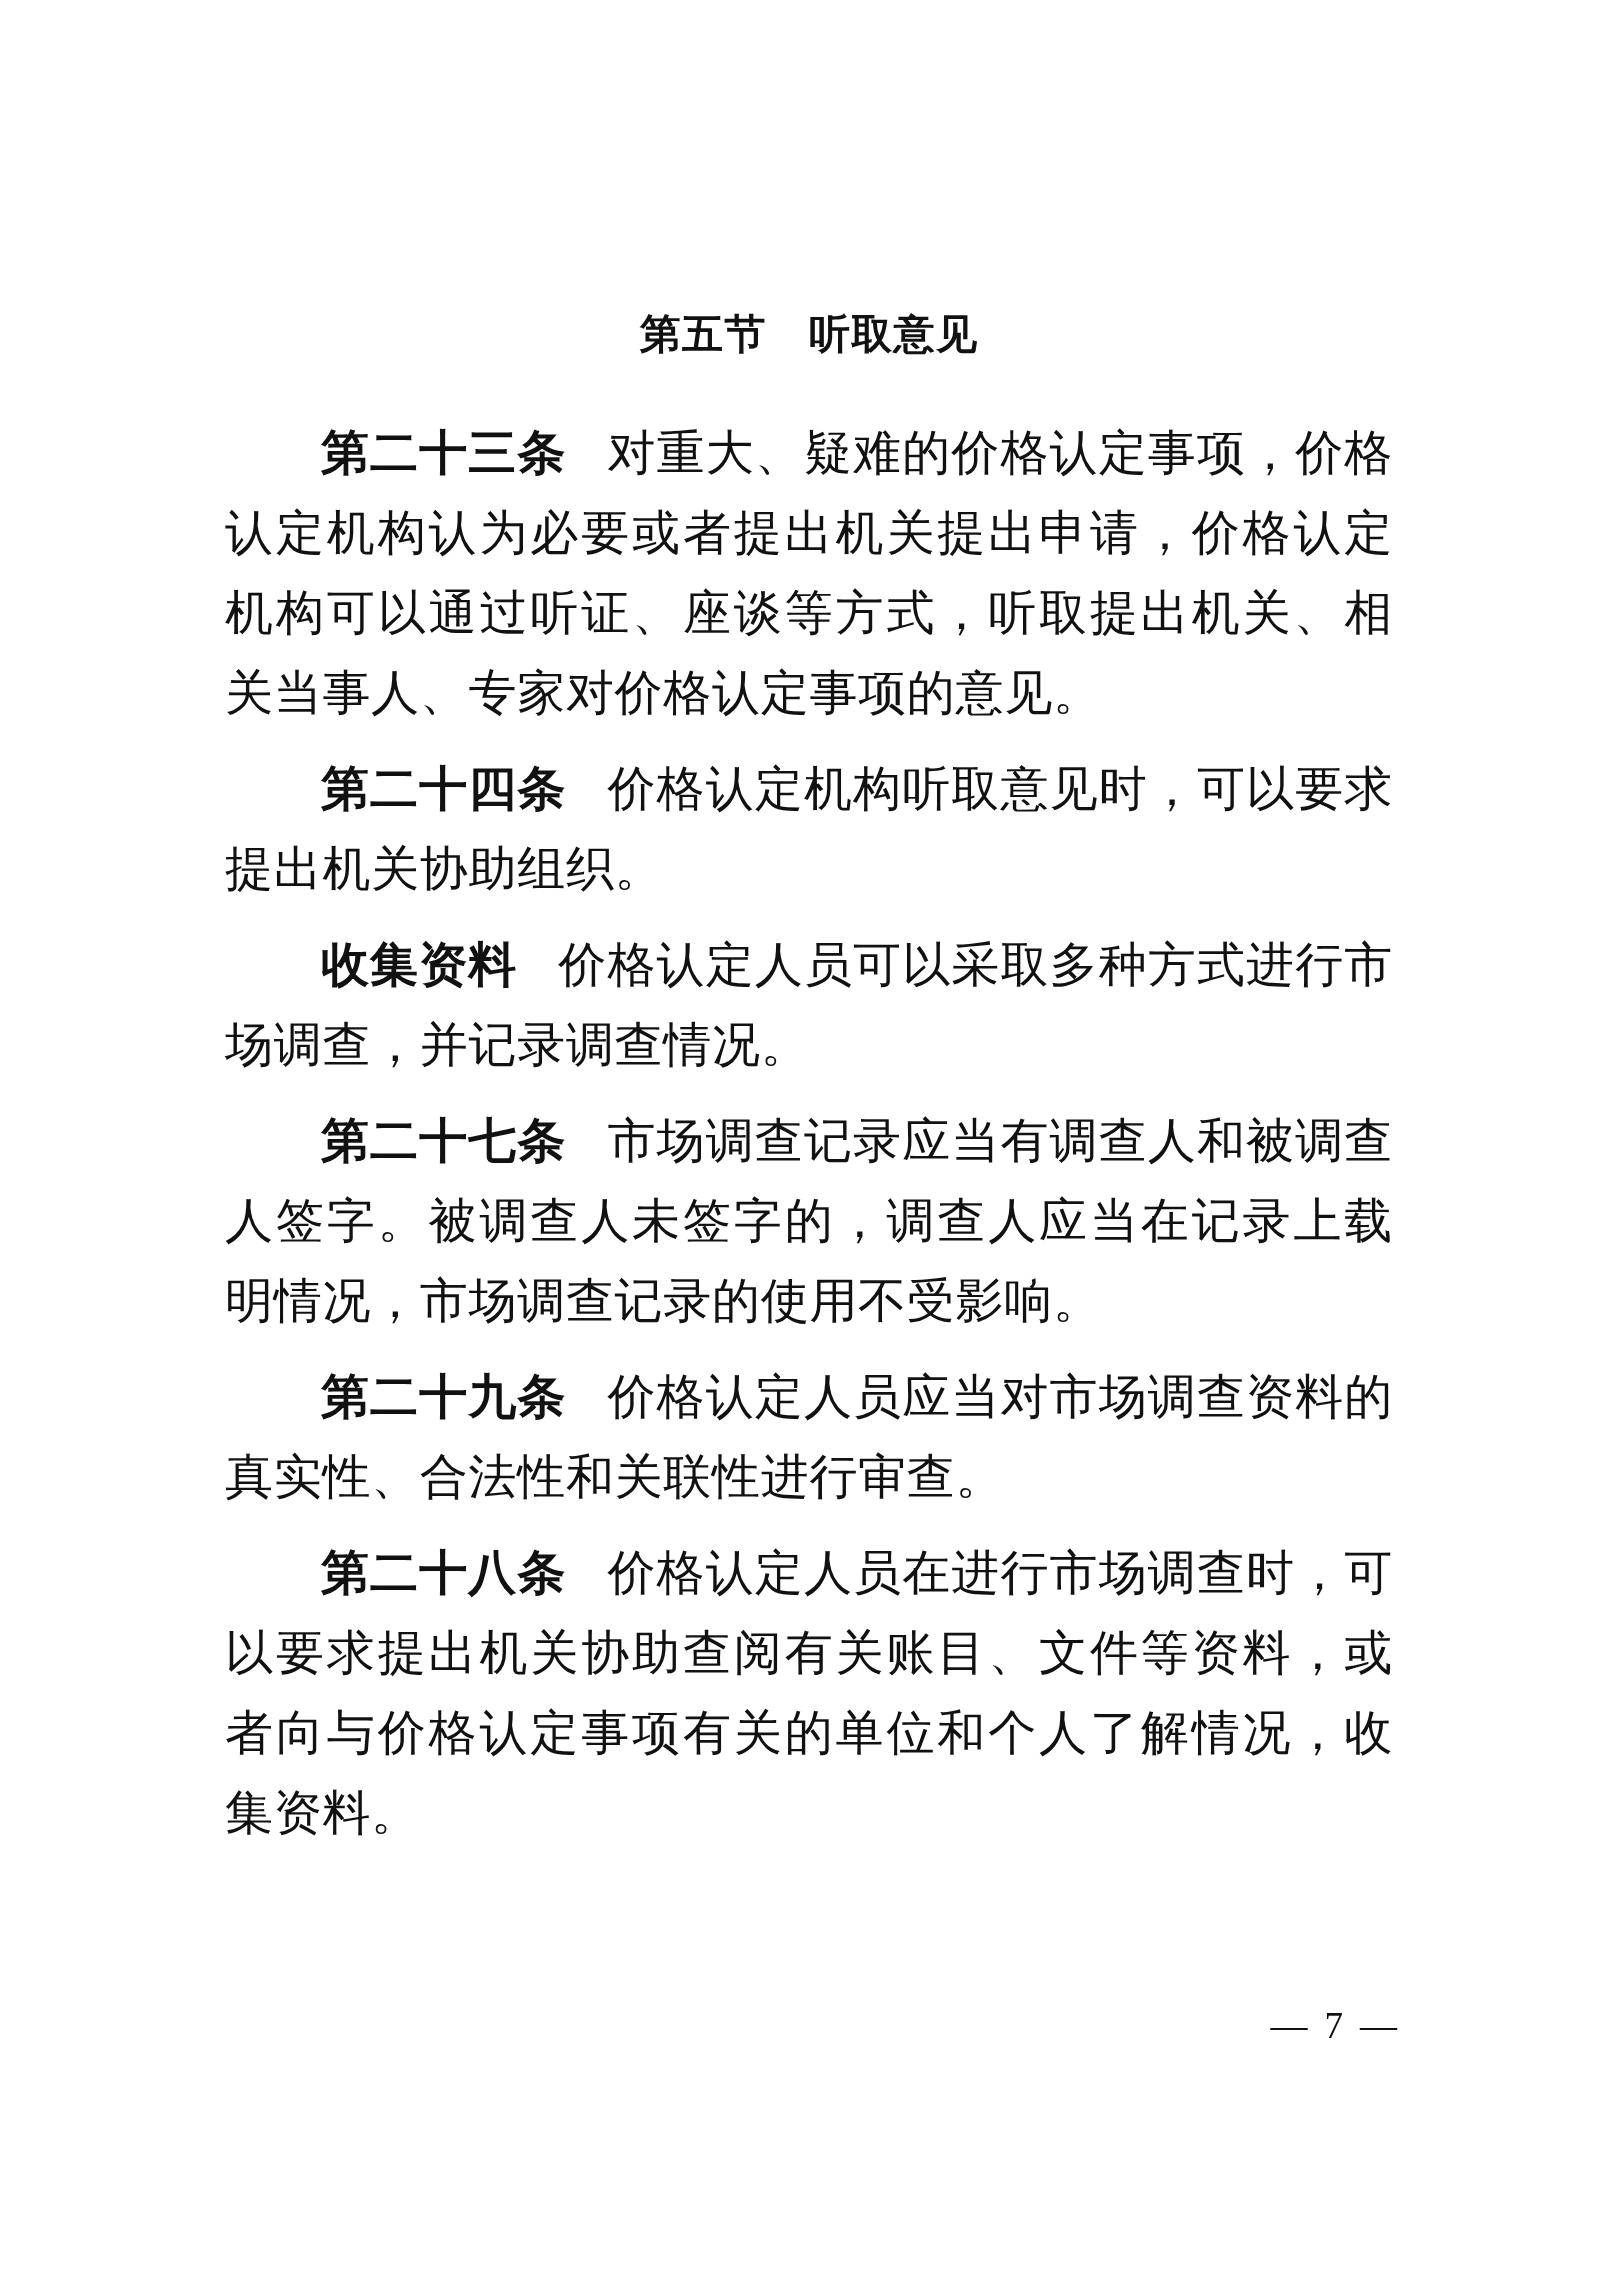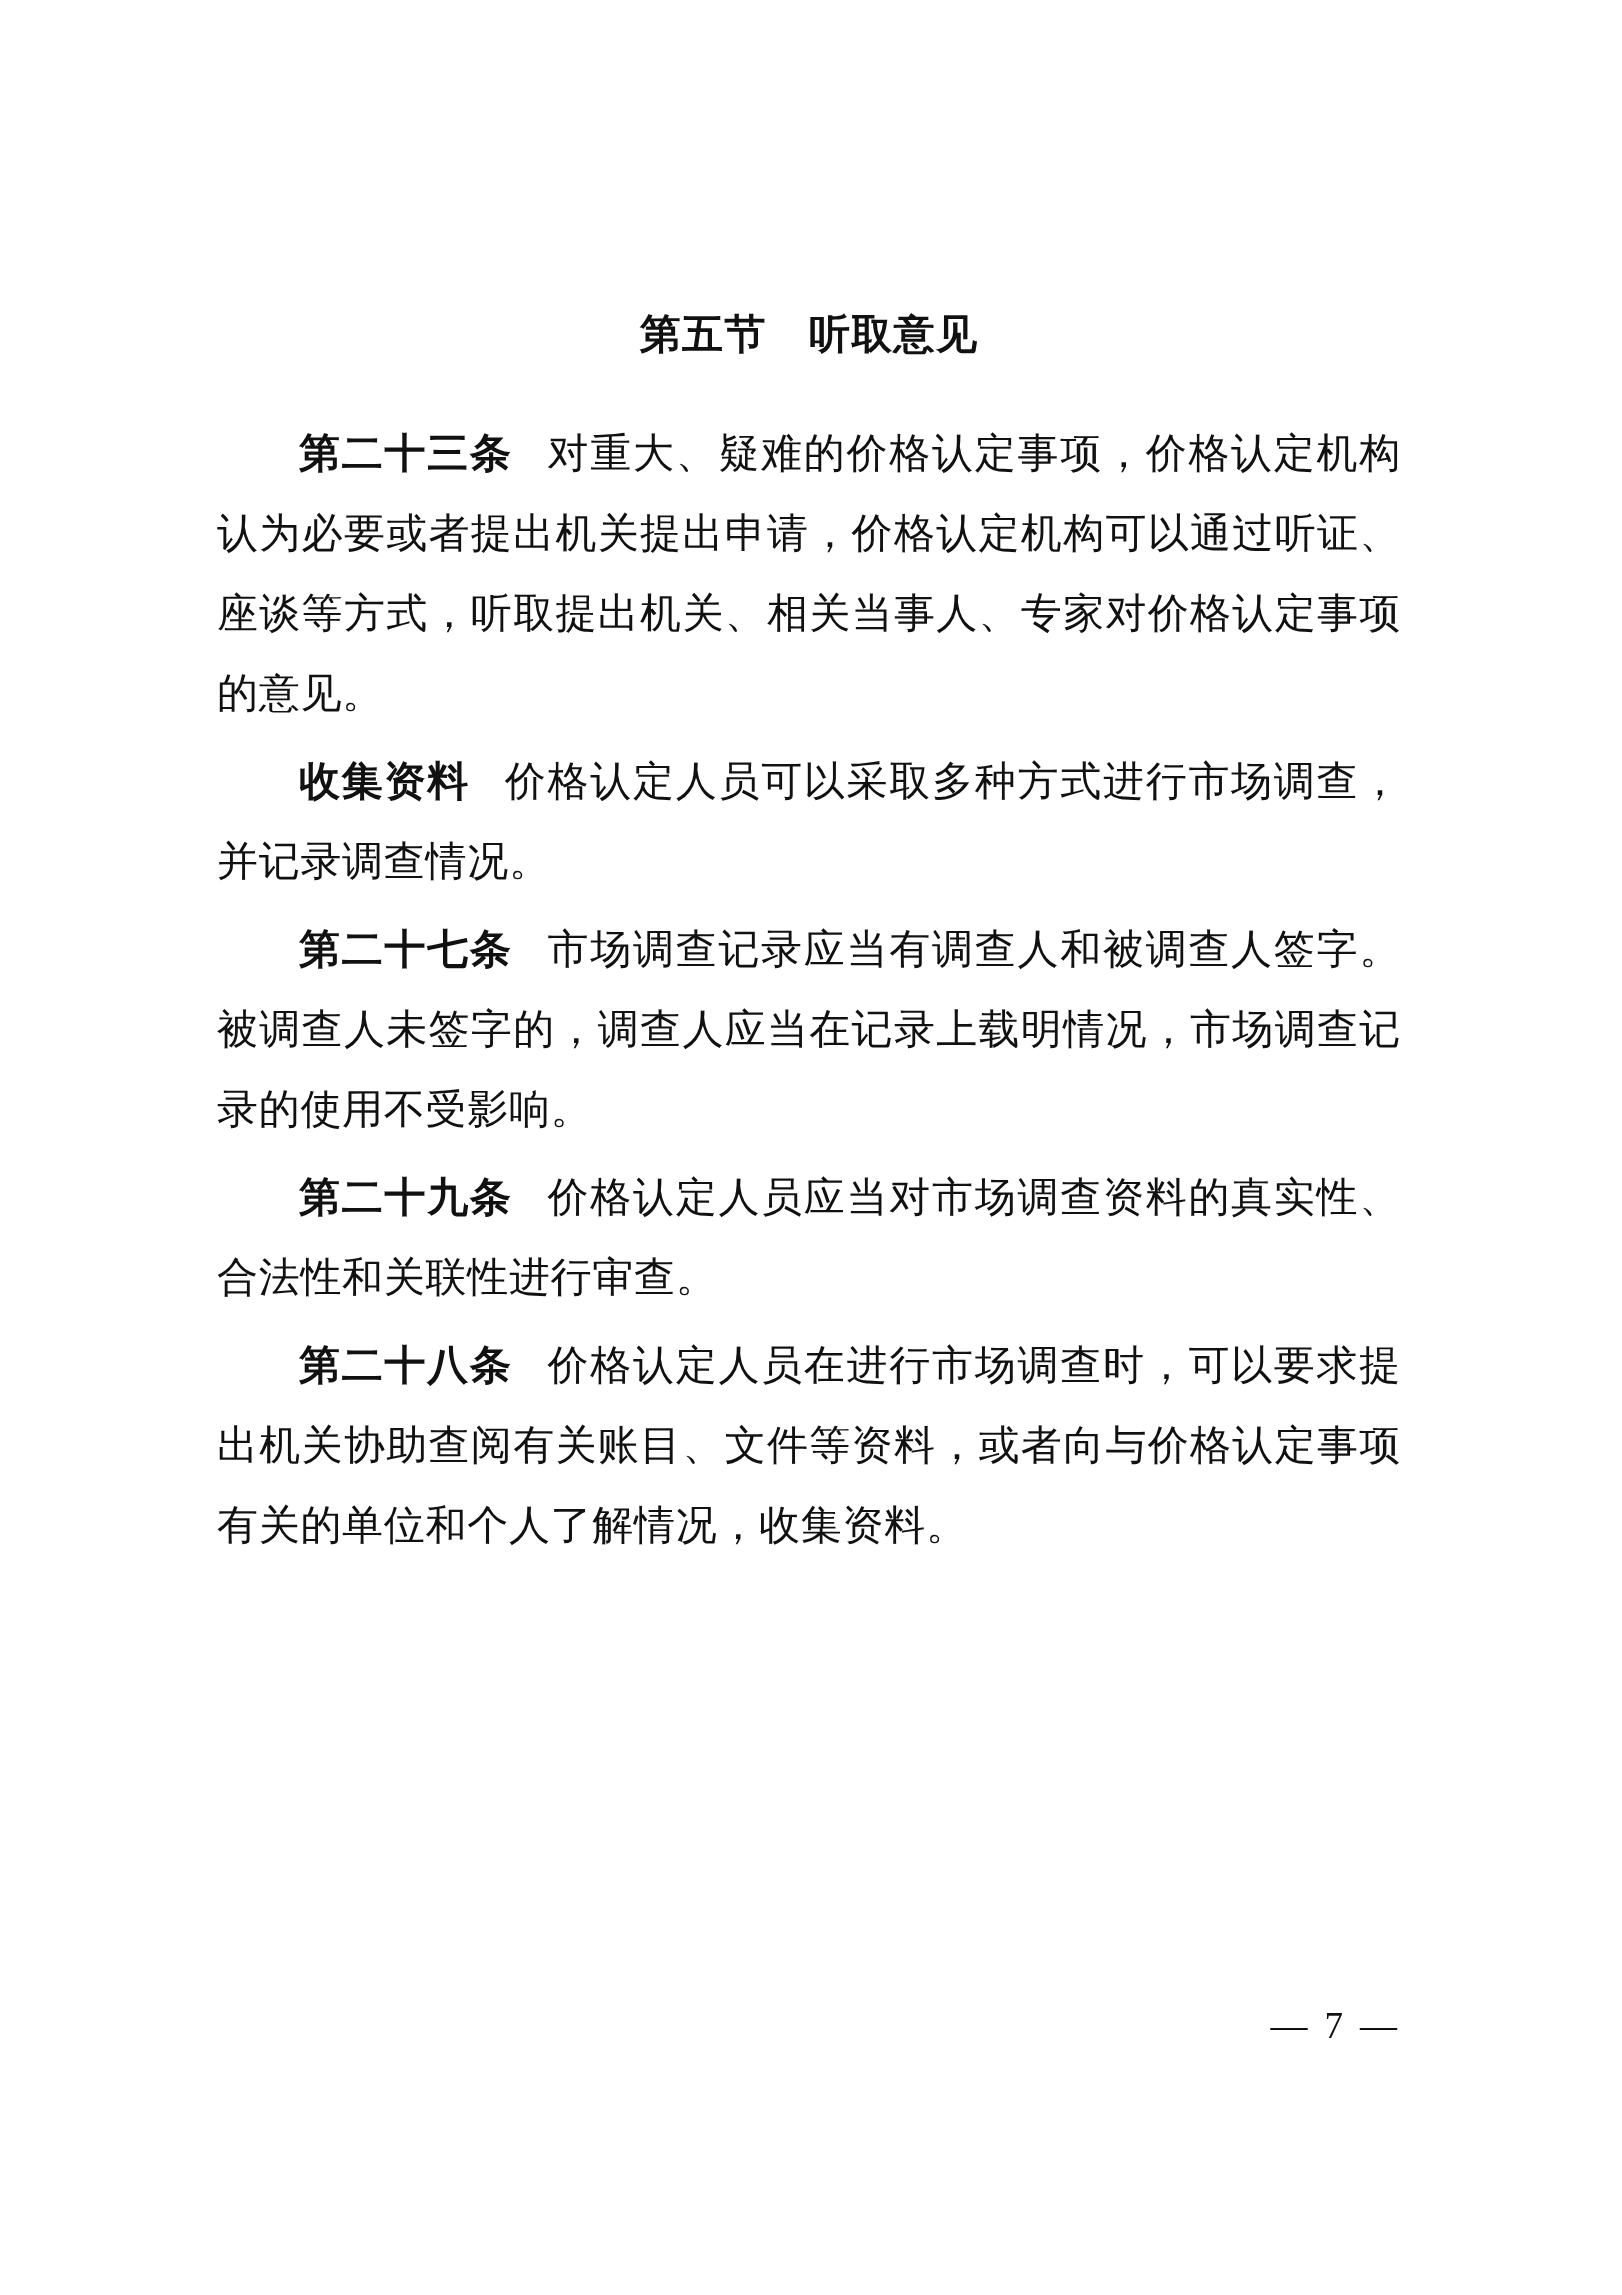--- a/index.html
+++ b/index.html
@@ -23,23 +23,23 @@
     line-height: 80px;
     font-weight: 700;
     text-align: center;
     margin: 41px 0 39px 0;
     letter-spacing: 1.3px;
   }
   section:first-of-type h2.section-heading {
     margin-top: 0;
   }
   p.article {
-    font-size: 41px;
+    font-size: 48px;
     line-height: 80px;
-    margin: 8px;
+    margin: 16px;
     text-indent: 2em;
     text-align: justify;
     text-justify: inter-character;
     letter-spacing: 0.7px;
   }
   .article-number {
     font-weight: 700;
     margin-right: 0.85em;
   }
   .page-number {
@@ -56,20 +56,21 @@
 </head>
 <body>
 
 <div class="page">
 
   <section>
     <h2 class="section-heading">第五节　听取意见</h2>
 
     <p class="article"><span class="article-number">第二十三条</span><span class="article-text">对重大、疑难的价格认定事项，价格认定机构认为必要或者提出机关提出申请，价格认定机构可以通过听证、座谈等方式，听取提出机关、相关当事人、专家对价格认定事项的意见。</span></p>
 
+    <p class="article"><span class="article-number">第二十四条</span><span class="article-text">价格认定机构听取意见时，可以要求提出机关协助组织。</span></p>
 
   </section>
 
   <section>
 
     <p class="article"><span class="article-number">收集资料</span><span class="article-text">价格认定人员可以采取多种方式进行市场调查，并记录调查情况。</span></p>
 
     <p class="article"><span class="article-number">第二十七条</span><span class="article-text">市场调查记录应当有调查人和被调查人签字。被调查人未签字的，调查人应当在记录上载明情况，市场调查记录的使用不受影响。</span></p>
 
     <p class="article"><span class="article-number">第二十九条</span><span class="article-text">价格认定人员应当对市场调查资料的真实性、合法性和关联性进行审查。</span></p>

